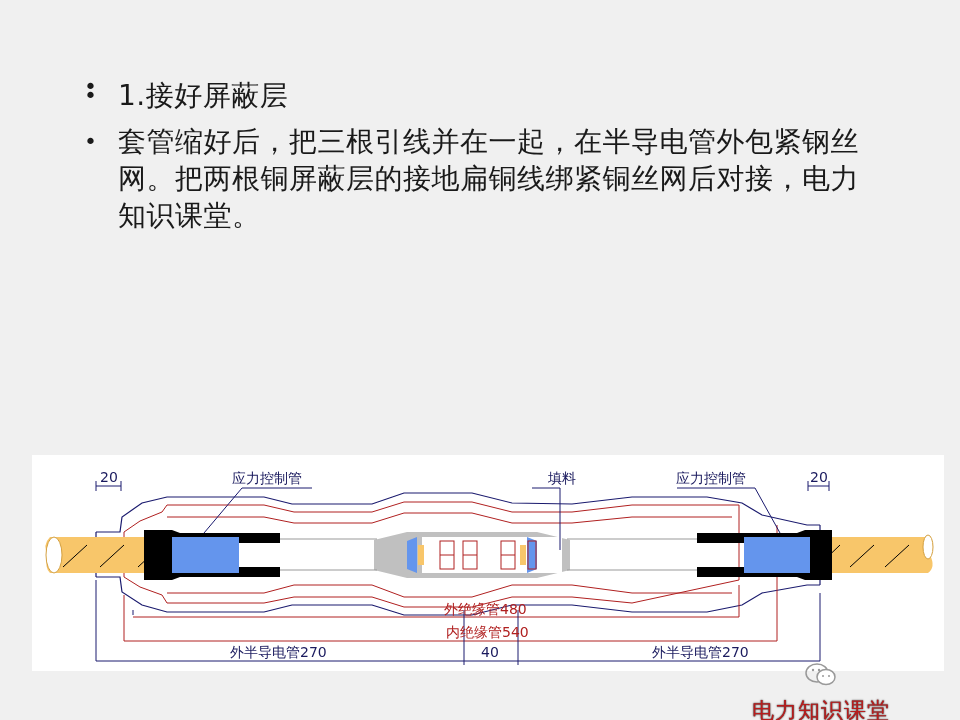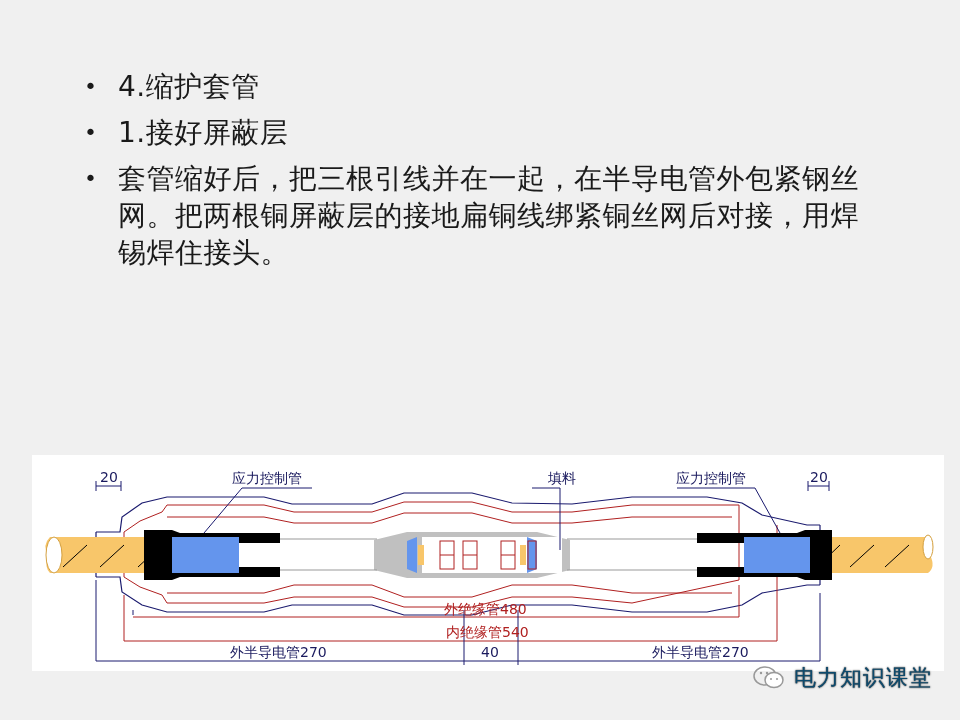--- a/index.html
+++ b/index.html
@@ -22,42 +22,42 @@
   .diagram-panel {
     position: absolute; left: 32px; top: 455px; width: 912px; height: 216px;
     background: #ffffff;
   }
   .diagram-panel svg { position: absolute; left: 0; top: 0; }
   .lbl { font-size: 14px; fill: #1a1a5e; font-family: "DejaVu Sans", sans-serif; }
   .lbl-red { font-size: 14px; fill: #b02020; font-family: "DejaVu Sans", sans-serif; }
   .watermark {
     position: absolute; left: 752px; top: 662px; height: 32px;
     display: flex; align-items: center; gap: 8px;
-    color: #0c4a6e; font-size: 22px; letter-spacing: 1px;
+    color: #b91c1c; font-size: 22px; letter-spacing: 1px;
     text-shadow: 0 0 2px #555, 0 0 1px #333;
+    flex-direction: column;
   }
   .wm-icon { width: 34px; height: 26px; position: relative; }
 </style>
 </head>
 <body>
 
 <div class="slide">
 
   <ul class="bullets">
     <li class="bullet">
       <span class="dot">•</span>
-      <span>4.缩护套管</span>
     </li>
     <li class="bullet">
       <span class="dot">•</span>
       <span>1.接好屏蔽层</span>
     </li>
     <li class="bullet long">
       <span class="dot">•</span>
-      <span>套管缩好后，把三根引线并在一起，在半导电管外包紧钢丝网。把两根铜屏蔽层的接地扁铜线绑紧铜丝网后对接，用焊锡焊住接头。</span>
+      <span>套管缩好后，把三根引线并在一起，在半导电管外包紧钢丝网。把两根铜屏蔽层的接地扁铜线绑紧铜丝网后对接，电力知识课堂。</span>
     </li>
   </ul>
 
   <div class="diagram-panel">
     <svg width="912" height="216" viewBox="0 0 912 216">
 
       <g fill="none" stroke="#1a1a6e" stroke-width="1.2">
         <path d="M64,77 L88,77 L90,62 L110,48 L135,42 L232,42 L260,49 L340,49 L372,38 L440,38 L480,48 L540,49 L600,42 L675,42 L710,48 L730,60 L775,70 L788,70"></path>
         <path d="M64,122 L88,122 L90,137 L110,150 L135,157 L232,157 L260,150 L340,150 L372,160 L440,160 L480,150 L540,150 L600,157 L675,157 L710,150 L730,138 L775,130 L788,130"></path>
         <line x1="64" y1="77" x2="64" y2="122"></line>

